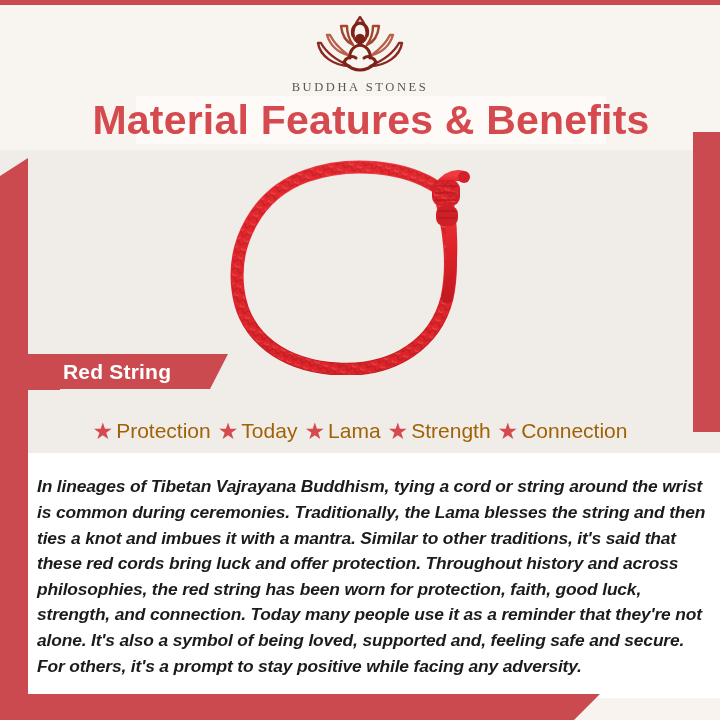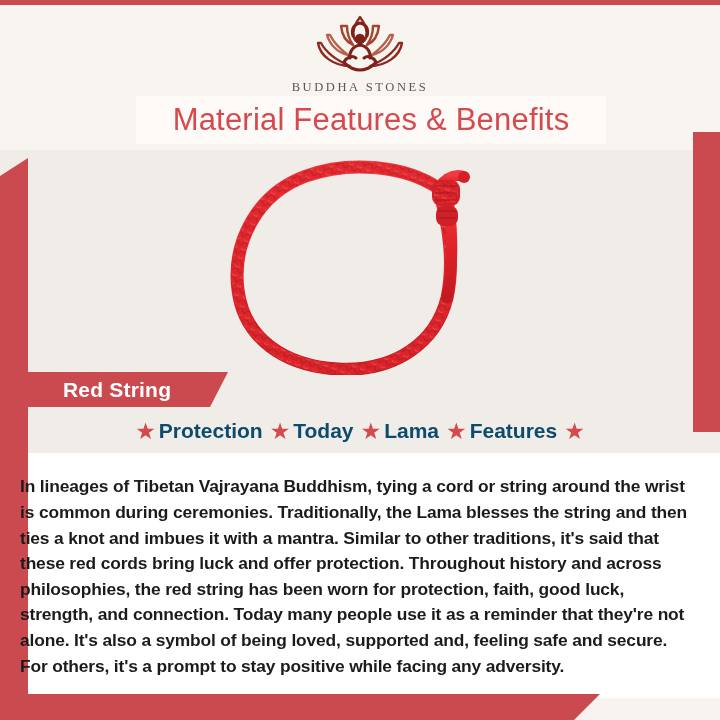--- a/index.html
+++ b/index.html
@@ -116,43 +116,43 @@
     left: 136px;
     top: 96px;
     width: 470px;
     height: 48px;
     background: #fdfaf7;
     display: flex;
     align-items: center;
     justify-content: center;
   }
   .title-text {
-    font-size: 31px;
-    font-weight: normal;
+    font-size: 41px;
+    font-weight: bold;
     color: #d44a4e;
     letter-spacing: 0.2px;
     white-space: nowrap;
   }
 
   
   .product-stage {
     position: absolute;
     left: 0; top: 150px;
     width: 720px; height: 230px;
   }
   .product-svg {
     display: block;
     margin: 0 auto;
   }
 
   
   .name-ribbon {
     position: absolute;
     left: 0;
-    top: 372px;
+    top: 354px;
     height: 35px;
     width: 228px;
     background: #cb4a50;
     clip-path: polygon(0 0, 100% 0, calc(100% - 18px) 100%, 0 100%);
     display: flex;
     align-items: center;
   }
   .name-ribbon-label {
     color: #ffffff;
     font-size: 21px;
@@ -179,38 +179,39 @@
     align-items: center;
     gap: 3px;
     white-space: nowrap;
   }
   .benefit-star {
     color: #d44a4e;
     font-size: 23px;
     line-height: 1;
   }
   .benefit-label {
-    color: #0c4a6e;
+    color: #a16207;
     font-size: 21px;
-    font-weight: bold;
+    font-weight: normal;
     letter-spacing: 0px;
   }
 
   
   .body-copy {
     position: absolute;
-    left: 20px;
+    left: 37px;
     top: 457px;
     width: 672px;
     font-size: 17.4px;
     line-height: 25.6px;
     color: #1b1b1b;
     font-weight: bold;
     letter-spacing: -0.15px;
     text-align: left;
+    font-style: italic;
   }
 </style>
 </head>
 <body>
 
 <div class="infographic">
 
   <div class="bg-top"></div>
   <div class="bg-product"></div>
   <div class="bg-bottom"></div>
@@ -309,22 +310,23 @@
     <span class="benefit">
       <span class="benefit-star">★</span>
       <span class="benefit-label">Today</span>
     </span>
     <span class="benefit">
       <span class="benefit-star">★</span>
       <span class="benefit-label">Lama</span>
     </span>
     <span class="benefit">
       <span class="benefit-star">★</span>
-      <span class="benefit-label">Features</span>
-    </span>
-    <span class="benefit">
-      <span class="benefit-star">★</span>
+      <span class="benefit-label">Strength</span>
+    </span>
+    <span class="benefit">
+      <span class="benefit-star">★</span>
+      <span class="benefit-label">Connection</span>
     </span>
   </div>
 
   <p class="body-copy">In lineages of Tibetan Vajrayana Buddhism, tying a cord or string around the wrist is common during ceremonies. Traditionally, the Lama blesses the string and then ties a knot and imbues it with a mantra. Similar to other traditions, it's said that these red cords bring luck and offer protection. Throughout history and across philosophies, the red string has been worn for protection, faith, good luck, strength, and connection. Today many people use it as a reminder that they're not alone. It's also a symbol of being loved, supported and, feeling safe and secure. For others, it's a prompt to stay positive while facing any adversity.</p>
 
 </div>
 
 </body></html>

